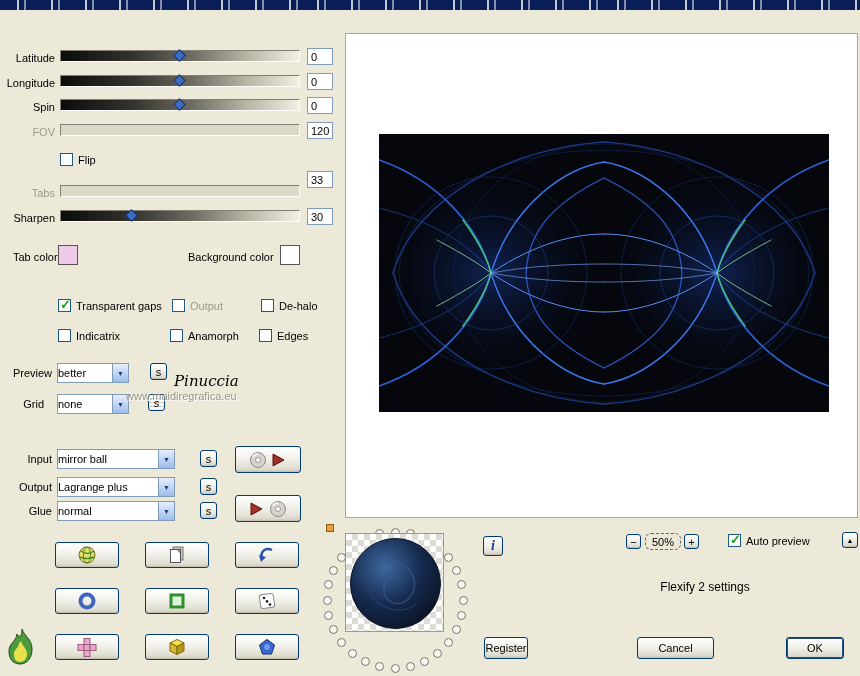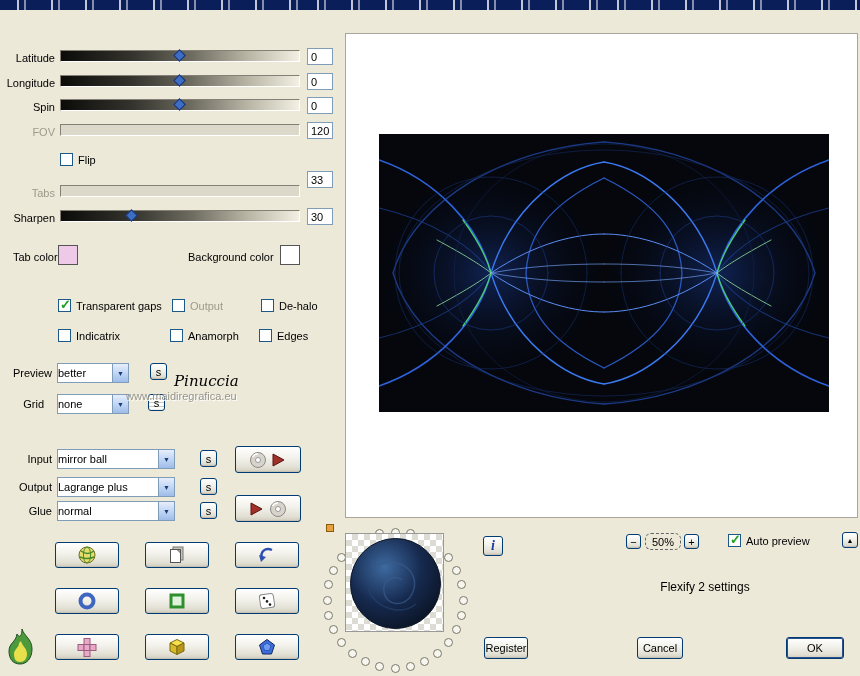--- a/index.html
+++ b/index.html
@@ -424,20 +424,20 @@
 
   <div class="xpbtn" style="left:842px;top:532px;width:16px;height:16px;font-size:7px">
     <span>▲</span>
   </div>
 
   <span class="settings-text" style="left:630px;top:580px;width:150px;text-align:center">Flexify 2 settings</span>
 
   <div class="xpbtn" style="left:484px;top:637px;width:44px;height:22px">
     <span>Register</span>
   </div>
-  <div class="xpbtn" style="left:637px;top:637px;width:46px;height:22px">
+  <div class="xpbtn" style="left:637px;top:637px;width:77px;height:22px">
     <span>Cancel</span>
   </div>
   <div class="xpbtn default" style="left:786px;top:637px;width:58px;height:22px">
     <span>OK</span>
   </div>
 
 </div>
 
 </body></html>

